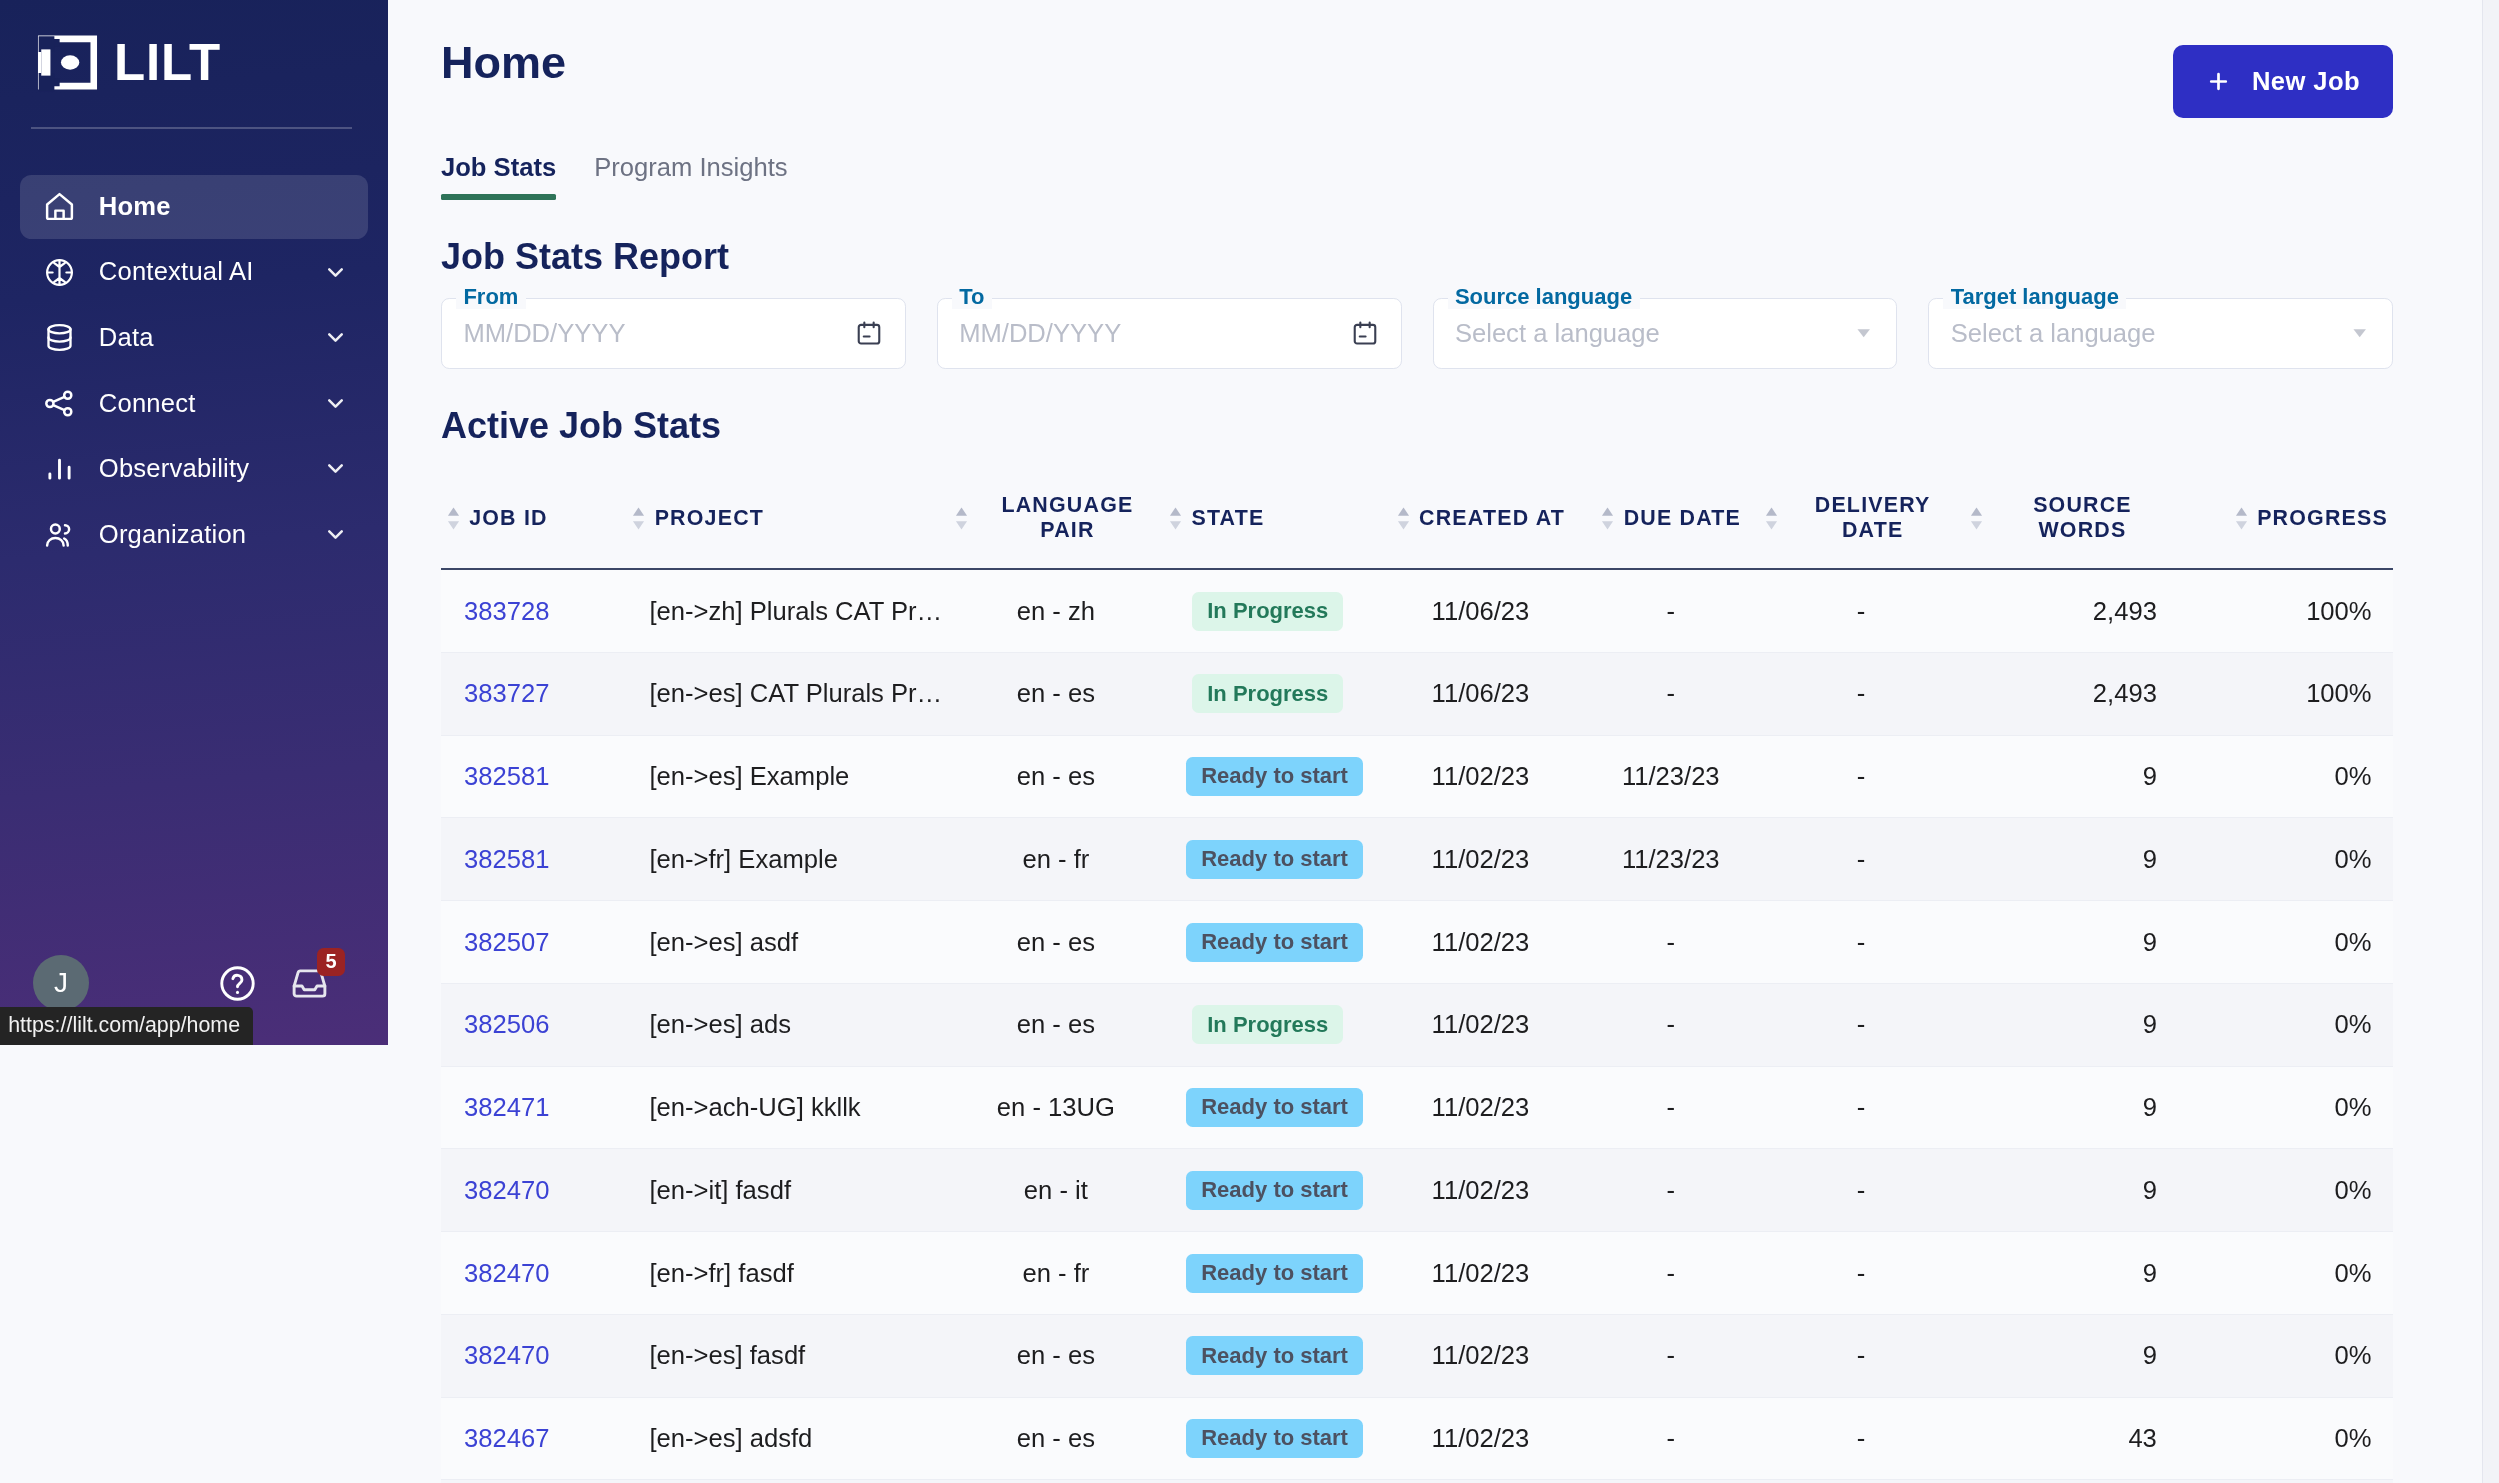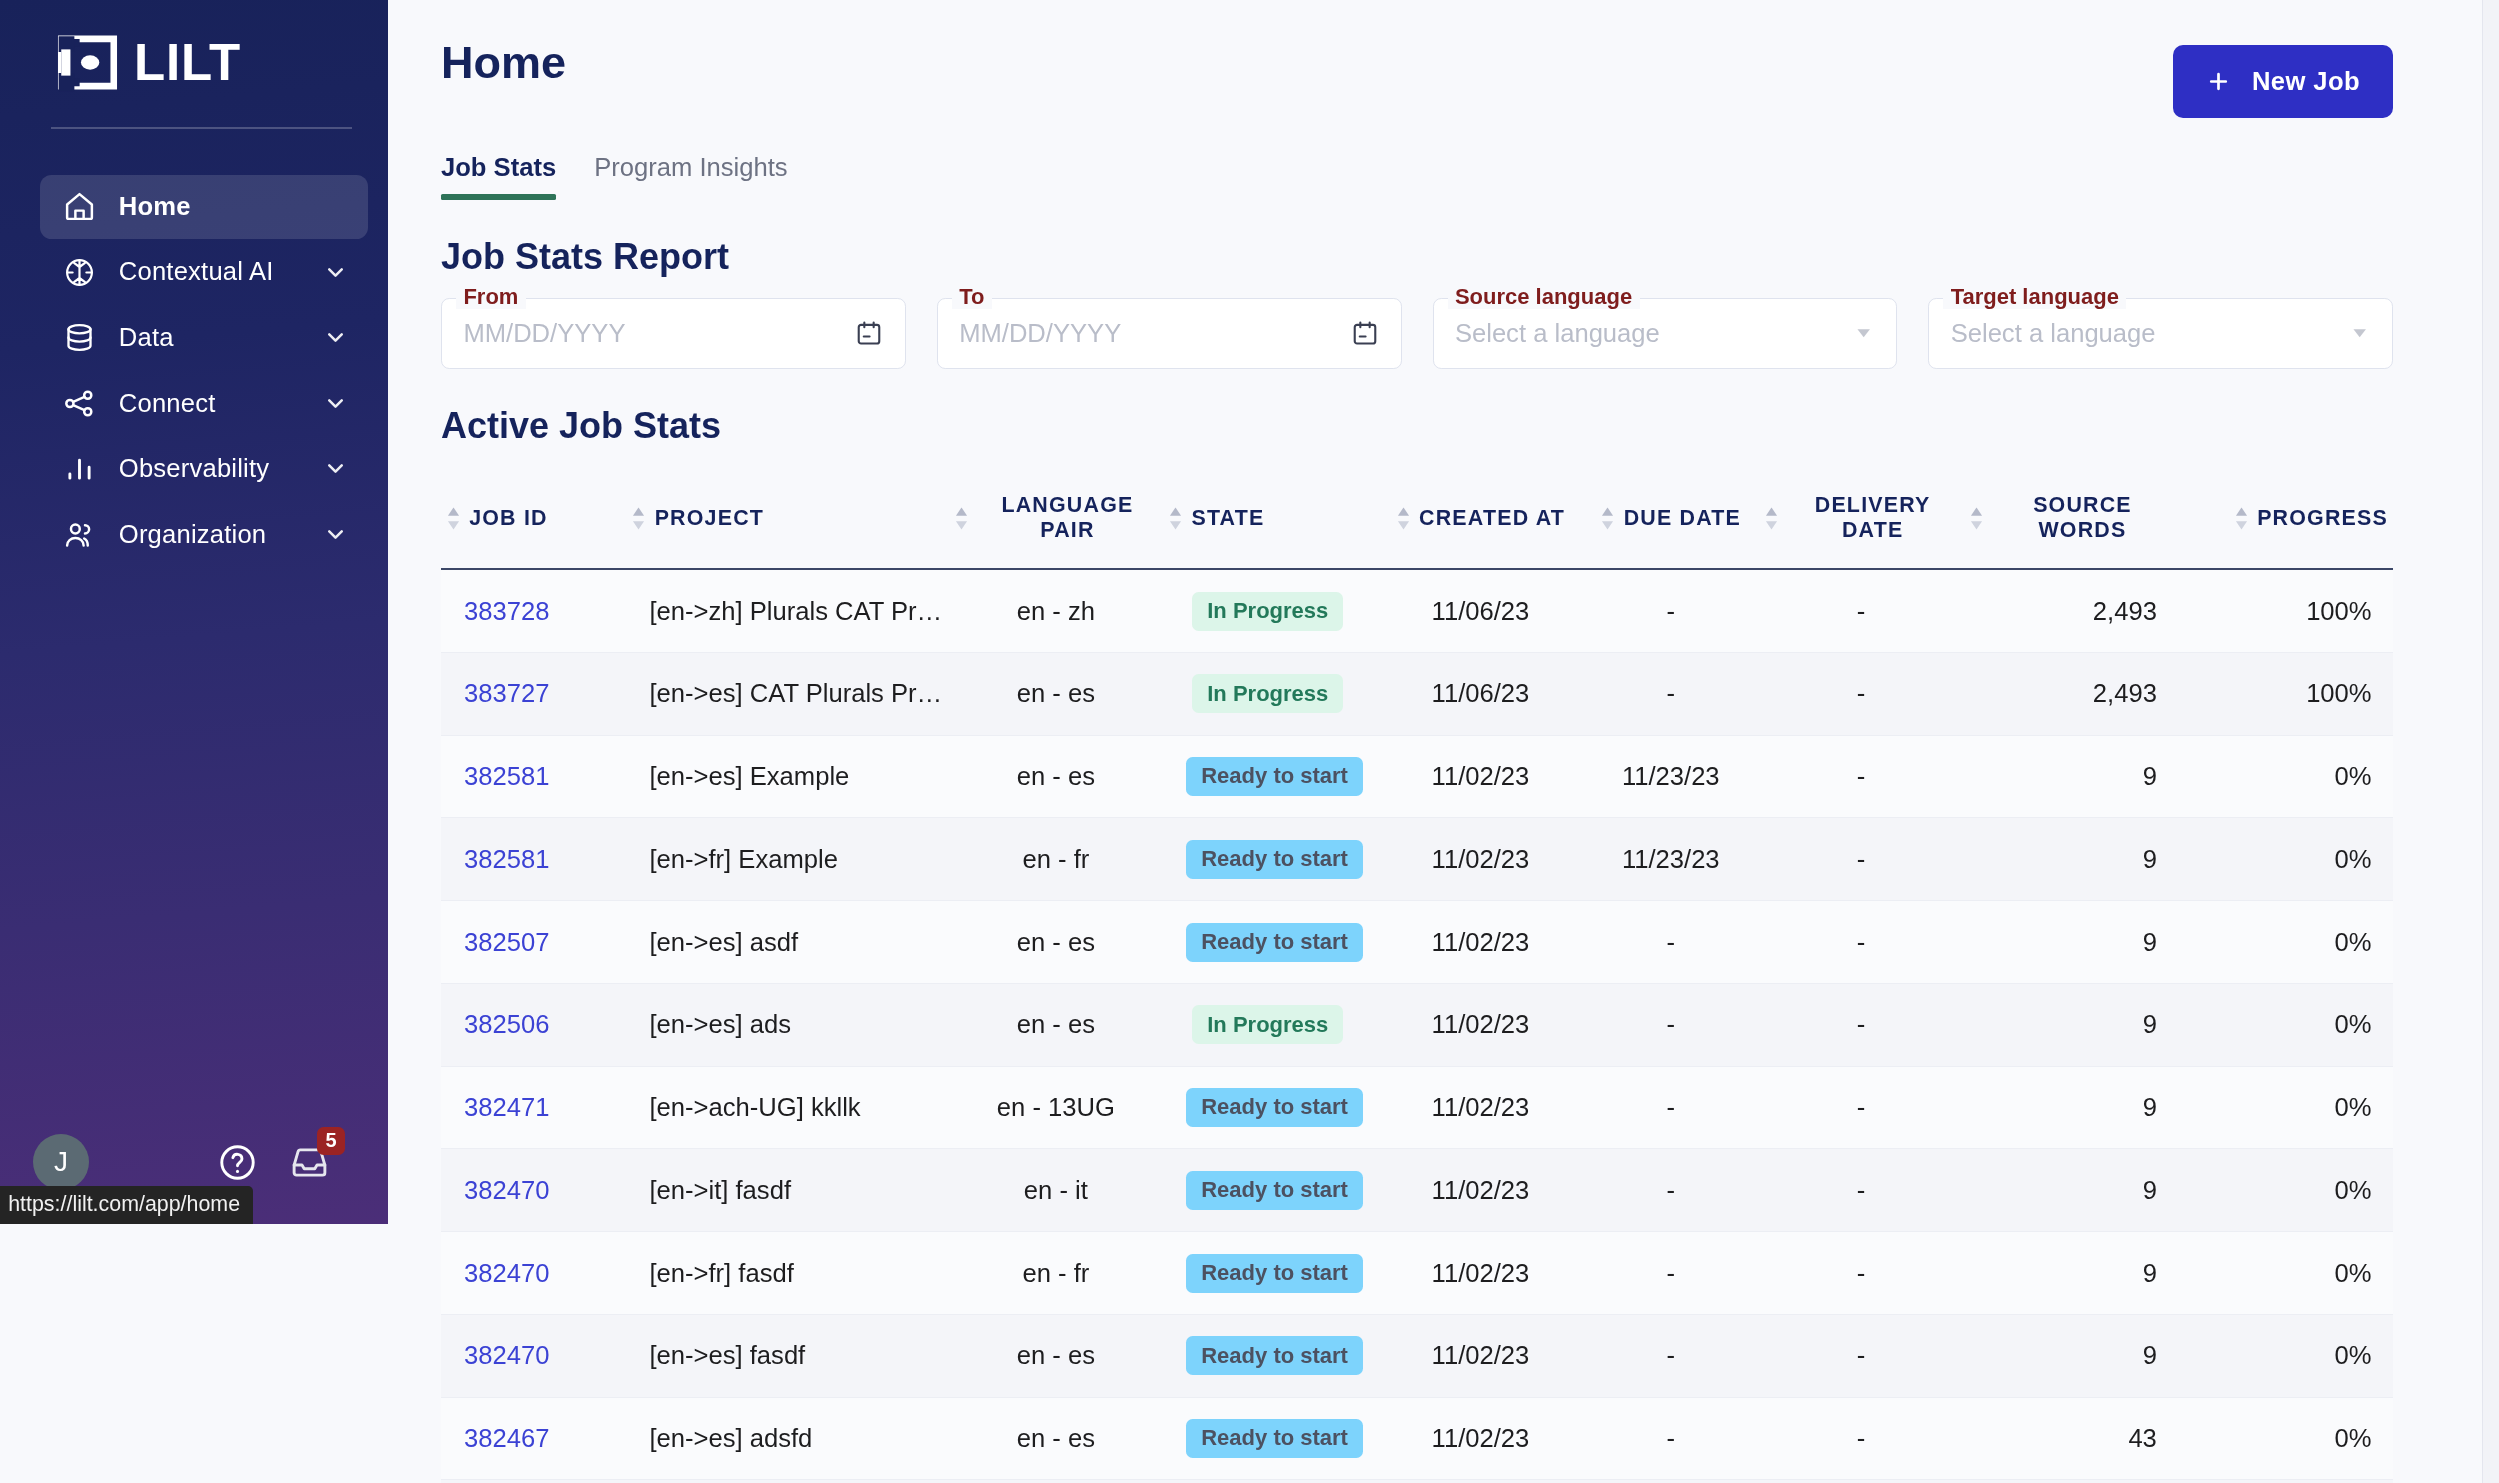--- a/index.html
+++ b/index.html
@@ -6,24 +6,24 @@
   html, body {
     width: 2500px; height: 1483px;
     overflow: hidden;
     font-family: "Liberation Sans", sans-serif;
     background: #f8f9fc;
   }
   .app { display: flex; width: 2500px; height: 1483px; position: relative; }
 
   
   .sidebar {
-    width: 388px; height: 1224px; flex: 0 0 388px;
+    width: 388px; height: 1045px; flex: 0 0 388px;
     background: linear-gradient(175deg, #18225a 0%, #1e2563 28%, #2c2b6e 52%, #3a2d73 74%, #4b2e78 100%);
     position: relative;
-    display: flex; flex-direction: column; padding-left: 20px;
+    display: flex; flex-direction: column;
   }
   .logo-wrap { padding: 28px 0 0 36px; display: flex; align-items: center; gap: 15px; height: 97px;}
   .logo-mark { width: 63px; height: 63px; flex: 0 0 63px; }
   .logo-text { font-size: 51px; font-weight: 700; color: #fff; letter-spacing: 0.8px; line-height: 1; }
   .sb-divider { height: 1.6px; background: rgba(255,255,255,.22); margin: 30px 36px 0 31px; }
 
   .nav { margin-top: 46px; padding: 0 20px 0 20px; }
   .nav-item {
     display: flex; align-items: center; gap: 21.4px;
     height: 64px; padding: 0 20px 0 21.4px;
@@ -101,21 +101,21 @@
   .field.date { max-width: 478px; }
   .field.lang { max-width: 495px; }
   .field-box {
     height: 71px; border: 1.6px solid #dfe3ee; border-radius: 8.2px;
     background: #fff; display: flex; align-items: center;
     padding: 0 21.4px 0 21.4px;
   }
   .field-label {
     position: absolute; top: -12.4px; left: 15px;
     background: #f8f9fc; padding: 0 7.4px;
-    font-size: 22px; font-weight: 700; color: #7f1d1d;
+    font-size: 22px; font-weight: 700; color: #0369a1;
     z-index: 2; line-height: 1.1;
   }
   .field-input {
     flex: 1; border: none; outline: none; background: transparent;
     font-size: 25.6px; color: #333; font-family: "Liberation Sans", sans-serif;
   }
   .field-input::placeholder { color: #b9bdc9; }
   .cal-ico { width: 28px; height: 28px; flex: 0 0 28px; cursor: pointer; }
   .caret-ico { width: 21.4px; height: 21.4px; flex: 0 0 21.4px; opacity: .5; cursor: pointer; }
 

